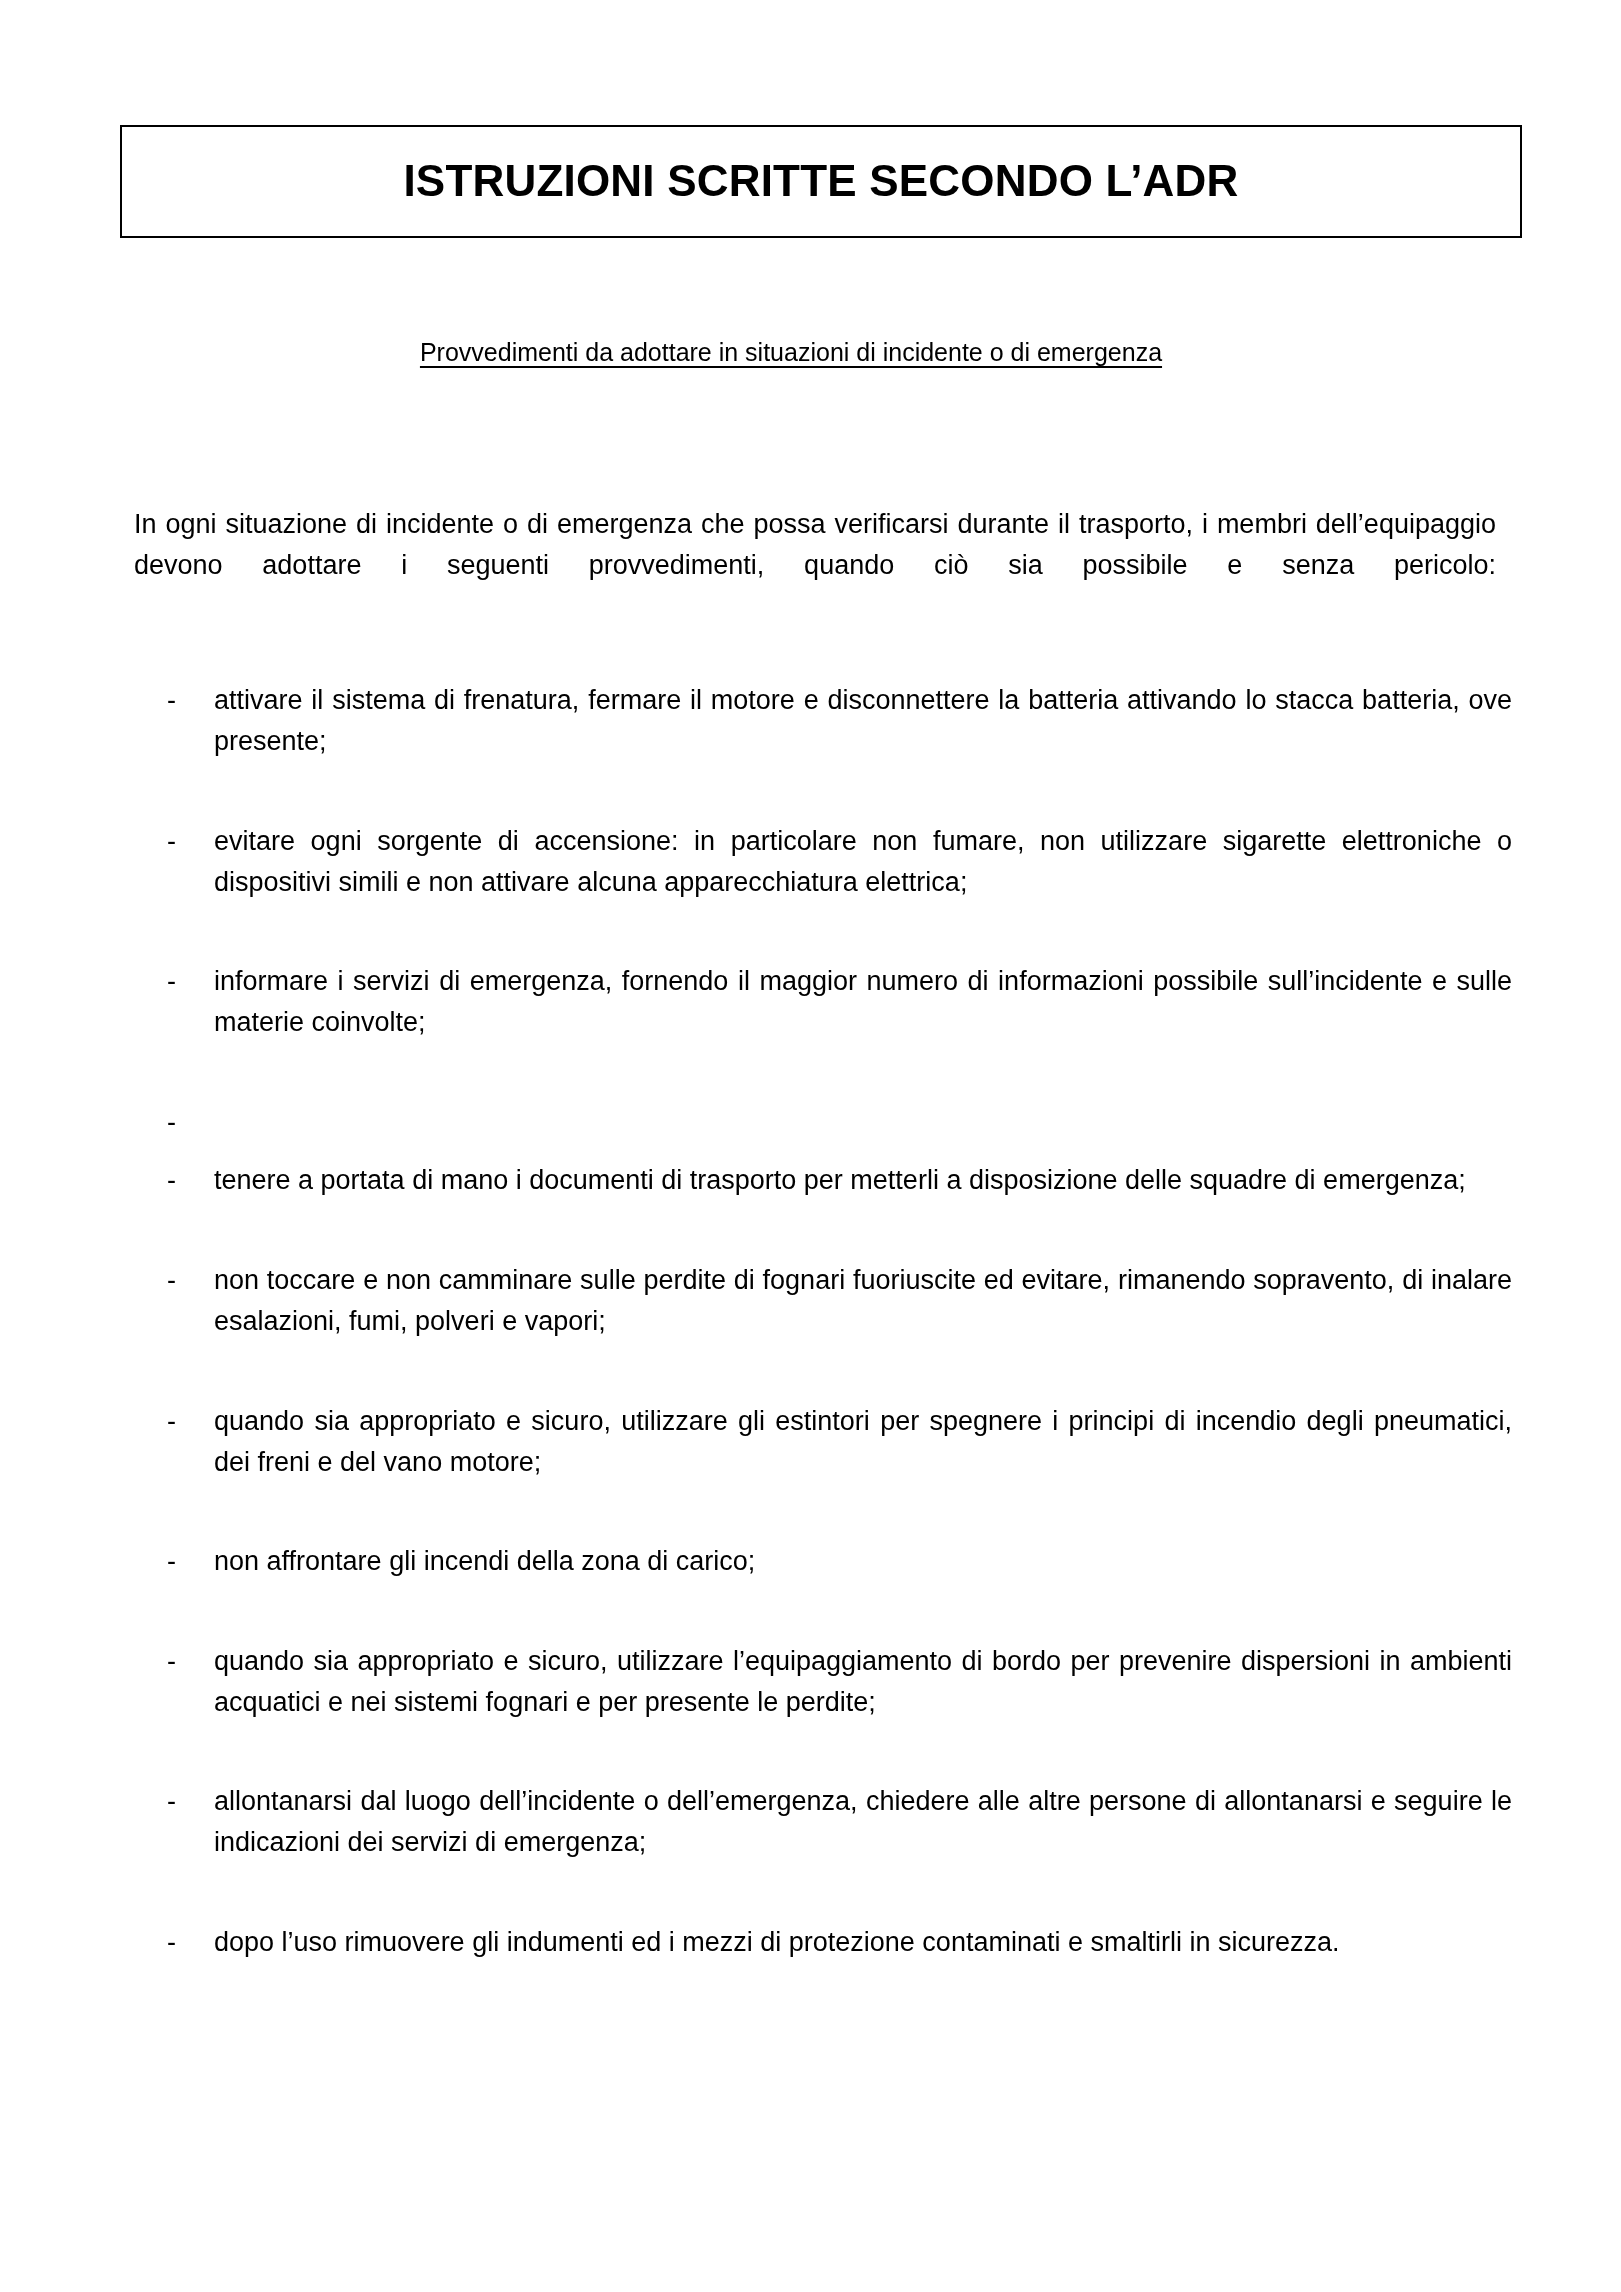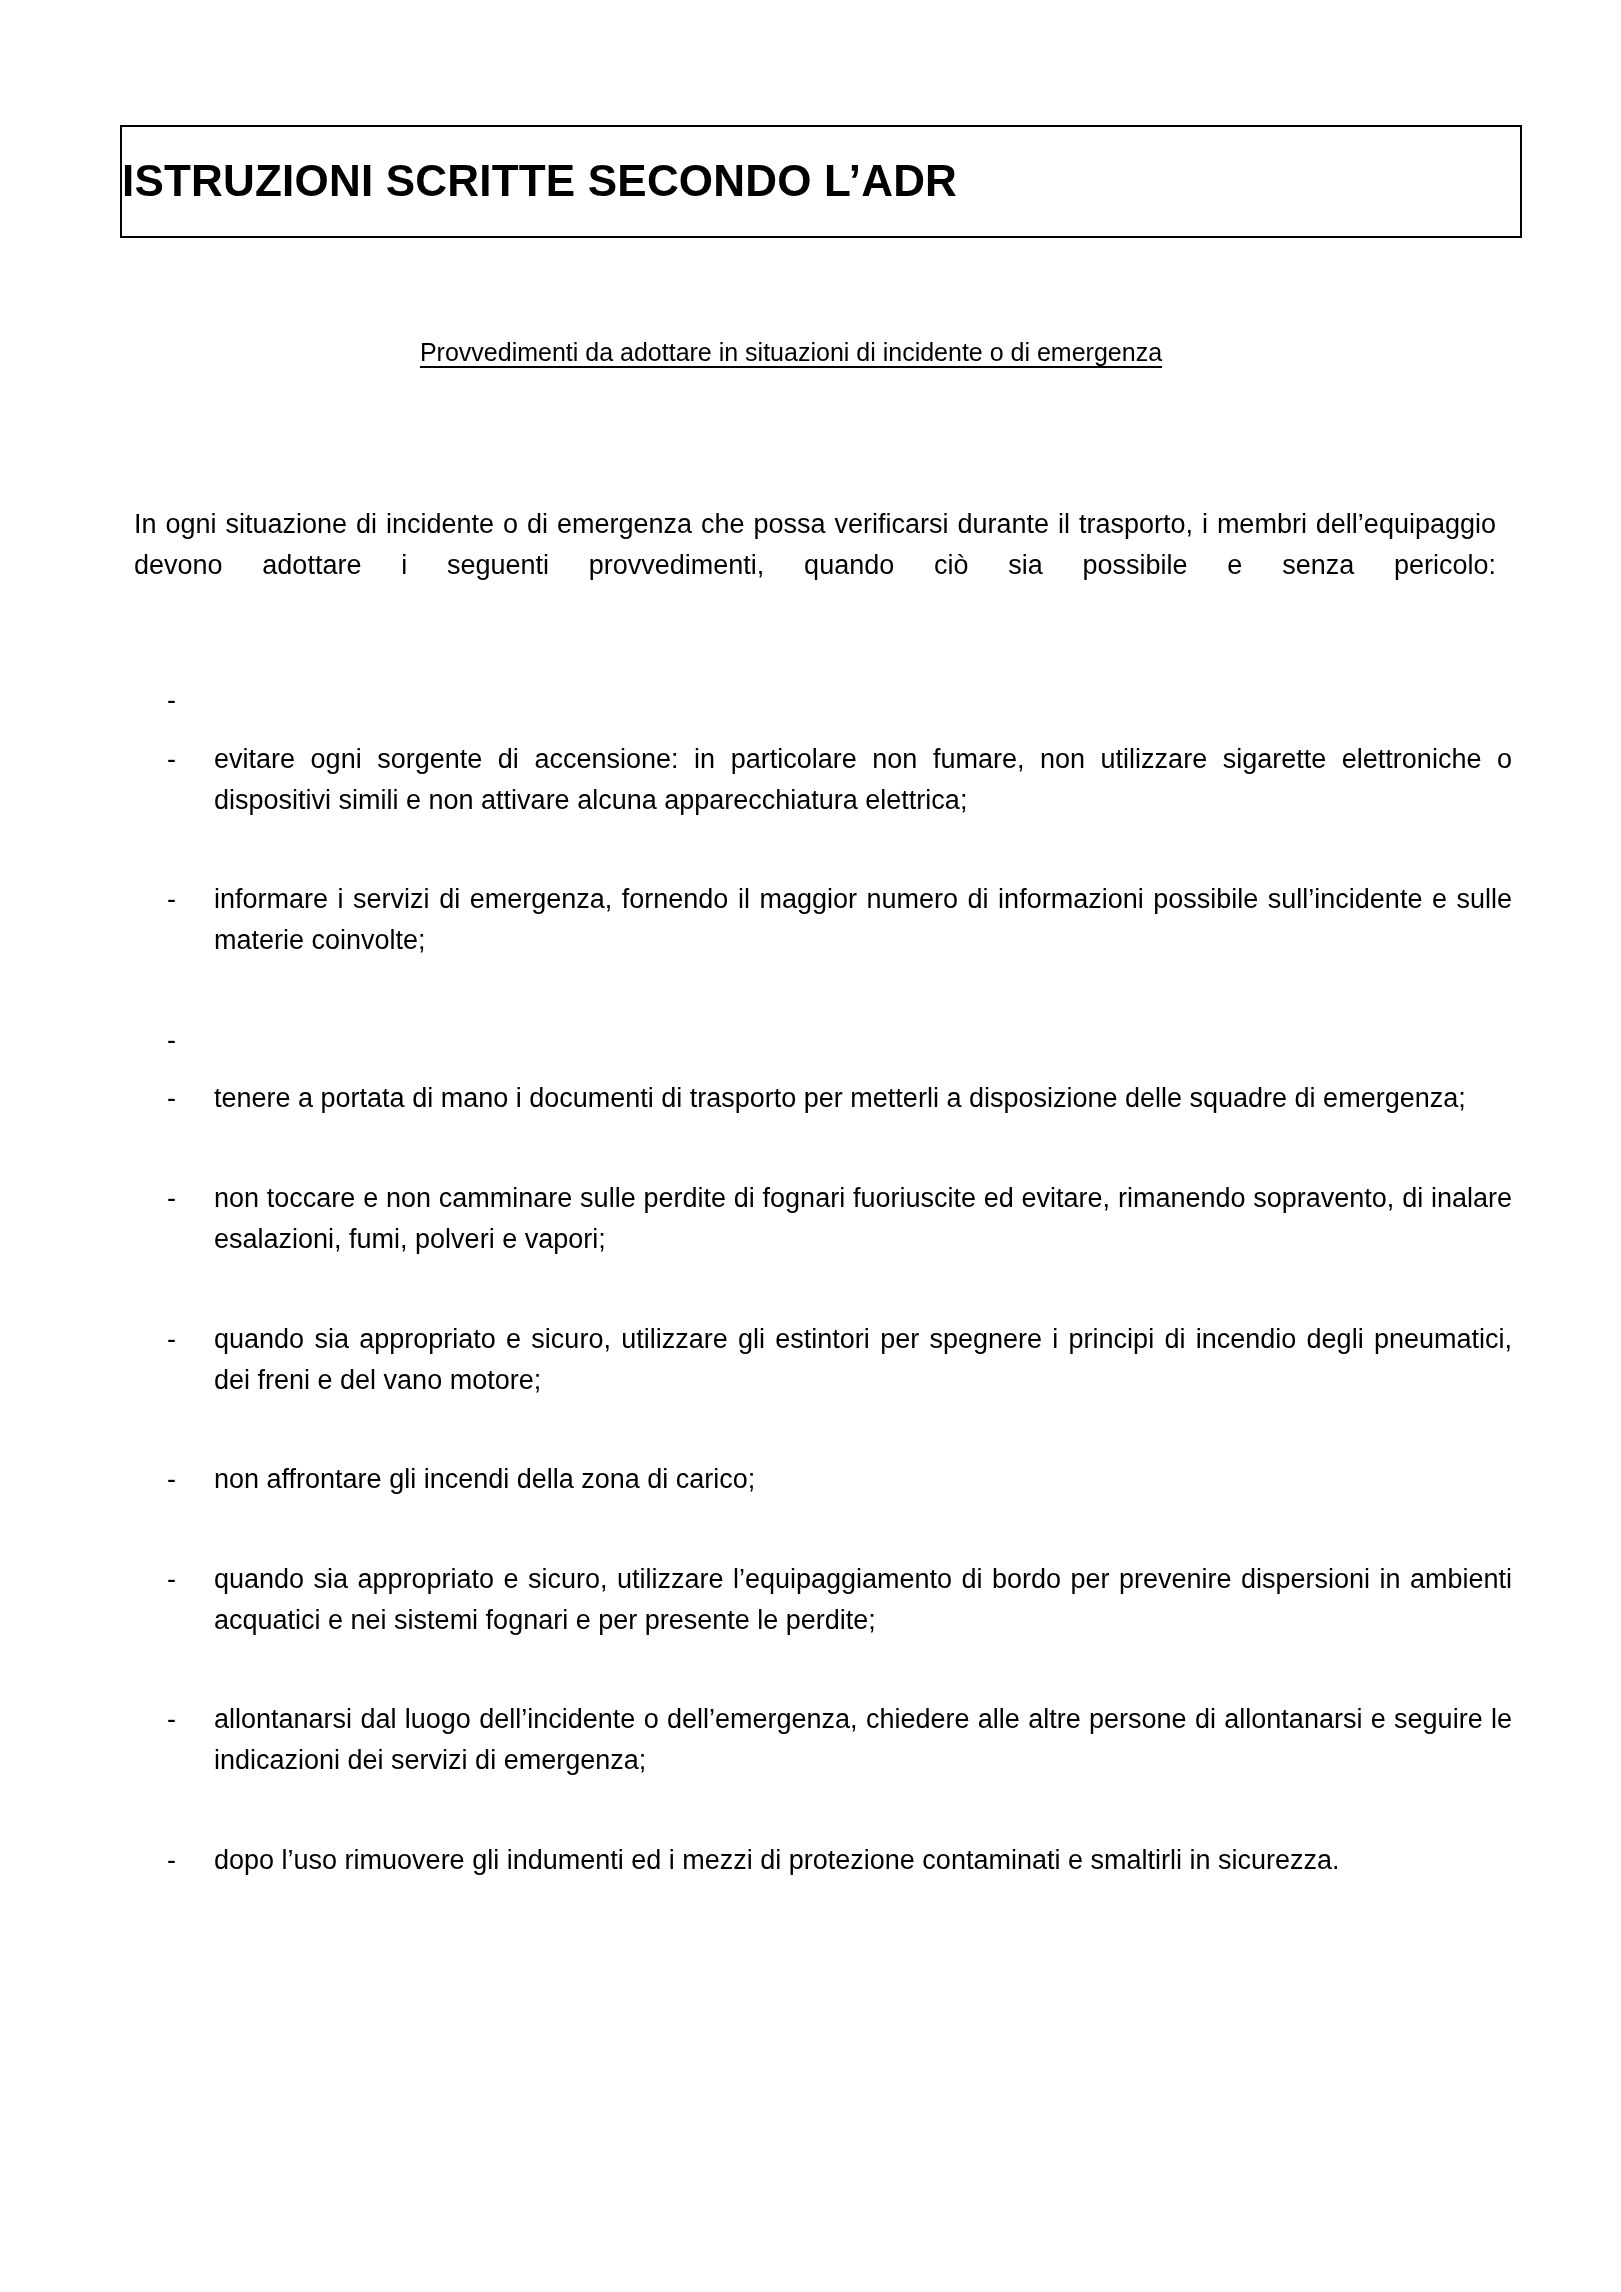--- a/index.html
+++ b/index.html
@@ -25,20 +25,21 @@
   .title-box {
     position: absolute;
     left: 120px;
     top: 125px;
     width: 1402px;
     height: 113px;
     border: 2.9px solid #000000;
     box-sizing: border-box;
     display: flex;
     align-items: center;
+    justify-content: center;
   }
   .title-text {
     font-size: 44px;
     font-weight: bold;
     letter-spacing: 0.2px;
     line-height: 1.1;
     text-align: center;
     white-space: nowrap;
   }
 
@@ -126,20 +127,21 @@
     <span class="subtitle-text">Provvedimenti da adottare in situazioni di incidente o di emergenza</span>
   </div>
 
   <div class="body-block">
 
     <p class="intro-par">In ogni situazione di incidente o di emergenza che possa verificarsi durante il trasporto, i membri dell’equipaggio devono adottare i seguenti provvedimenti, quando ciò sia possibile e senza pericolo:</p>
 
     <ul class="bullet-list" id="bullet-list">
         <li class="bullet-item">
           <span class="bullet-marker">-</span>
+          <span class="bullet-text">attivare il sistema di frenatura, fermare il motore e disconnettere la batteria attivando lo stacca batteria, ove presente;</span>
         </li>
         <li class="bullet-item">
           <span class="bullet-marker">-</span>
           <span class="bullet-text">evitare ogni sorgente di accensione: in particolare non fumare, non utilizzare sigarette elettroniche o dispositivi simili e non attivare alcuna apparecchiatura elettrica;</span>
         </li>
         <li class="bullet-item">
           <span class="bullet-marker">-</span>
           <span class="bullet-text">informare i servizi di emergenza, fornendo il maggior numero di informazioni possibile sull’incidente e sulle materie coinvolte;</span>
         </li>
         <li class="bullet-item">

